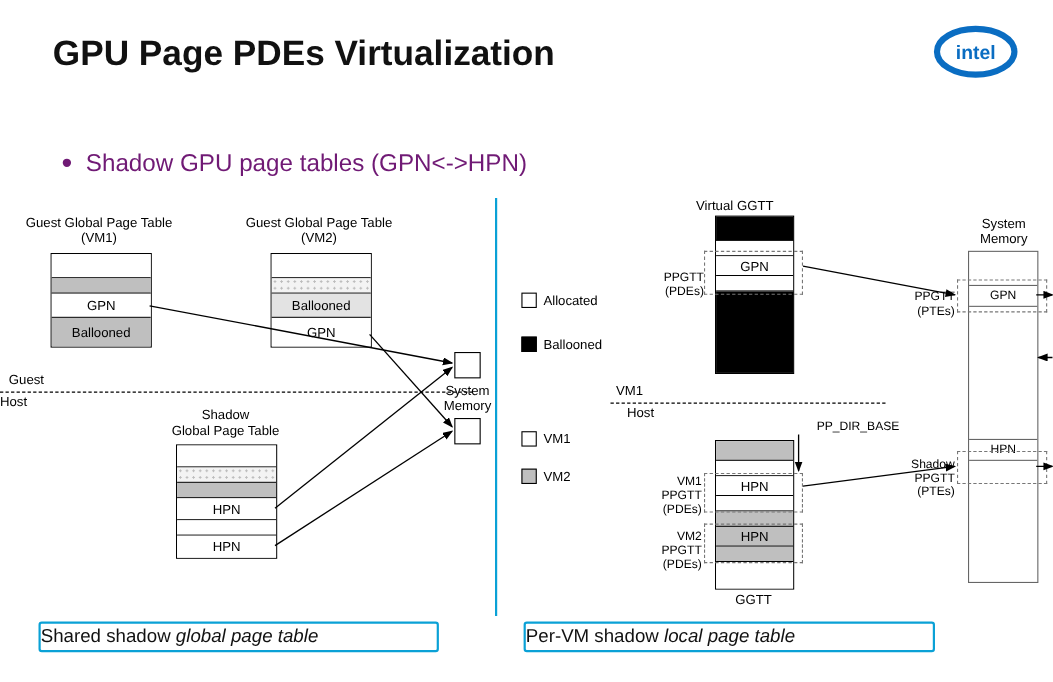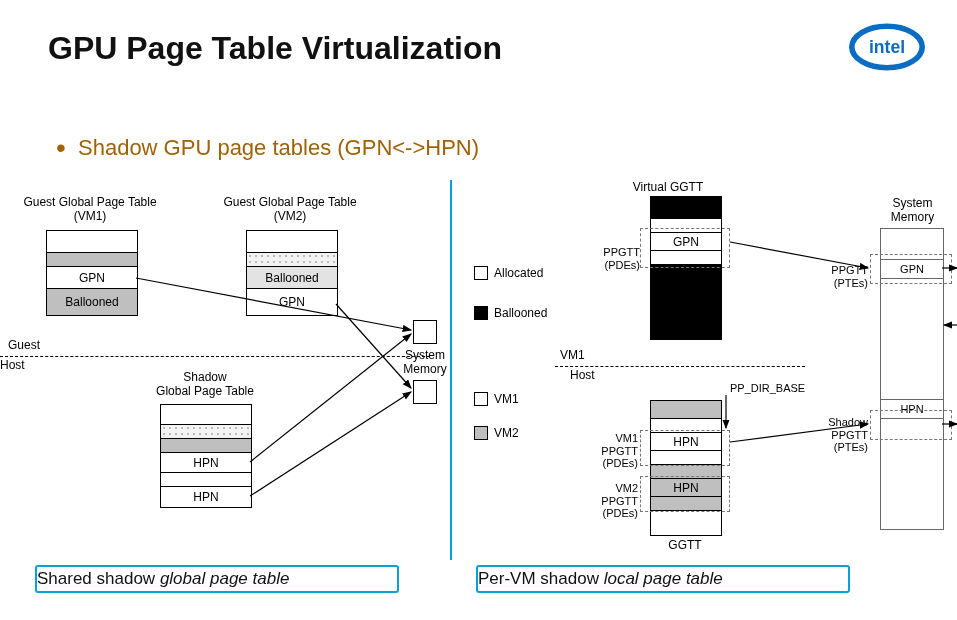--- a/index.html
+++ b/index.html
@@ -27,32 +27,32 @@
     top: 20px;
     width: 80px;
     height: 54px;
     text-decoration: underline;
   }
   .bullet {
     position: absolute;
     left: 78px;
     top: 135px;
     font-size: 22px;
-    color: #a16207;
+    color: #701a75;
   }
   .bullet::before {
     content: "•";
     position: absolute;
     left: -22px;
     top: -3px;
     font-size: 28px;
   }
   .abs { position: absolute; }
   .small { font-size: 12px; line-height: 1.2; text-align: center; }
-  .tiny { font-size: 11px; line-height: 1.15; }
+  .tiny { font-size: 11px; line-height: 1.15; text-align: center; }
 
   .tbl {
     position: absolute;
     border: 1px solid #000;
     display: flex;
     flex-direction: column;
   }
   .row {
     border-bottom: 1px solid #000;
     box-sizing: border-box;
@@ -132,21 +132,21 @@
   .dashed-box {
     position:absolute;
     border:1px dashed #777;
     box-sizing:border-box;
   }
   em.it { font-style: italic; }
 </style>
 </head>
 <body>
 
-<div class="slide-title">GPU Page Table Virtualization</div>
+<div class="slide-title">GPU Page PDEs Virtualization</div>
 
 <div class="logo">
   <svg viewBox="0 0 100 66" width="80" height="54">
     <ellipse cx="50" cy="33" rx="44" ry="26" fill="none" stroke="#0a6dc2" stroke-width="7"></ellipse>
     <text x="50" y="41" text-anchor="middle" font-family="Arial" font-size="22" font-weight="700" fill="#0a6dc2">intel</text>
   </svg>
 </div>
 
 <div class="bullet">Shadow GPU page tables (GPN&lt;-&gt;HPN)</div>
 

